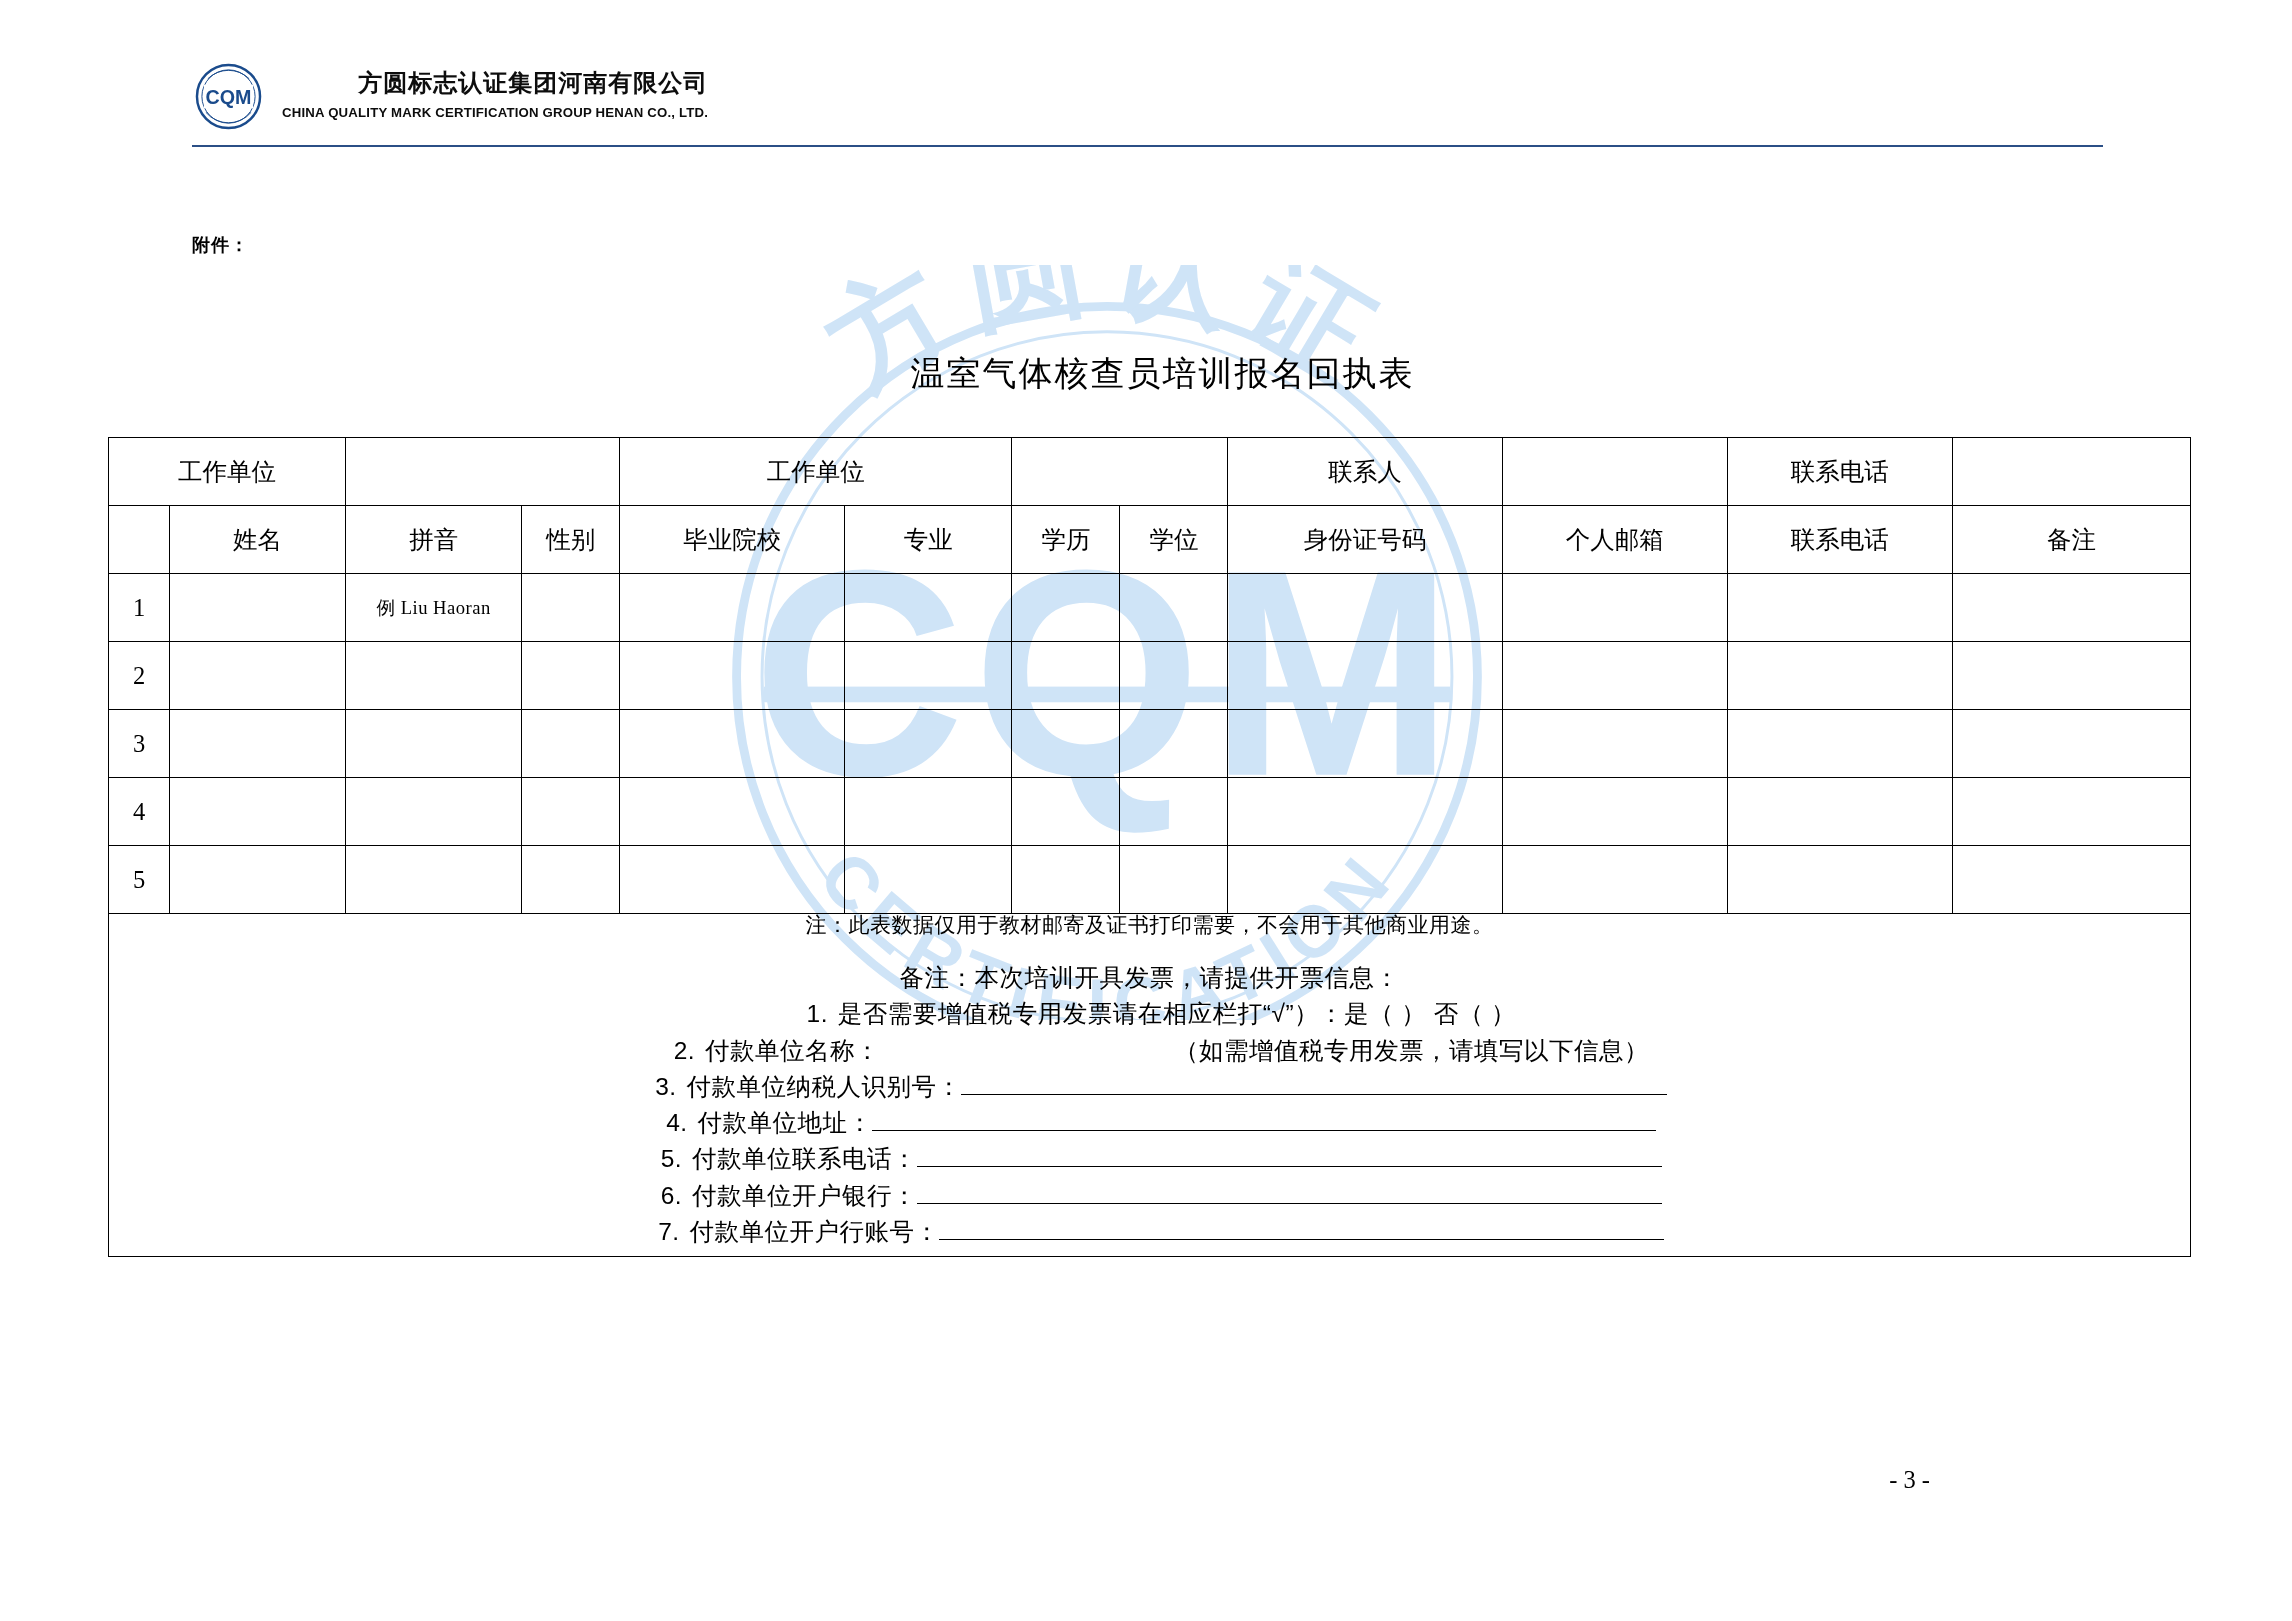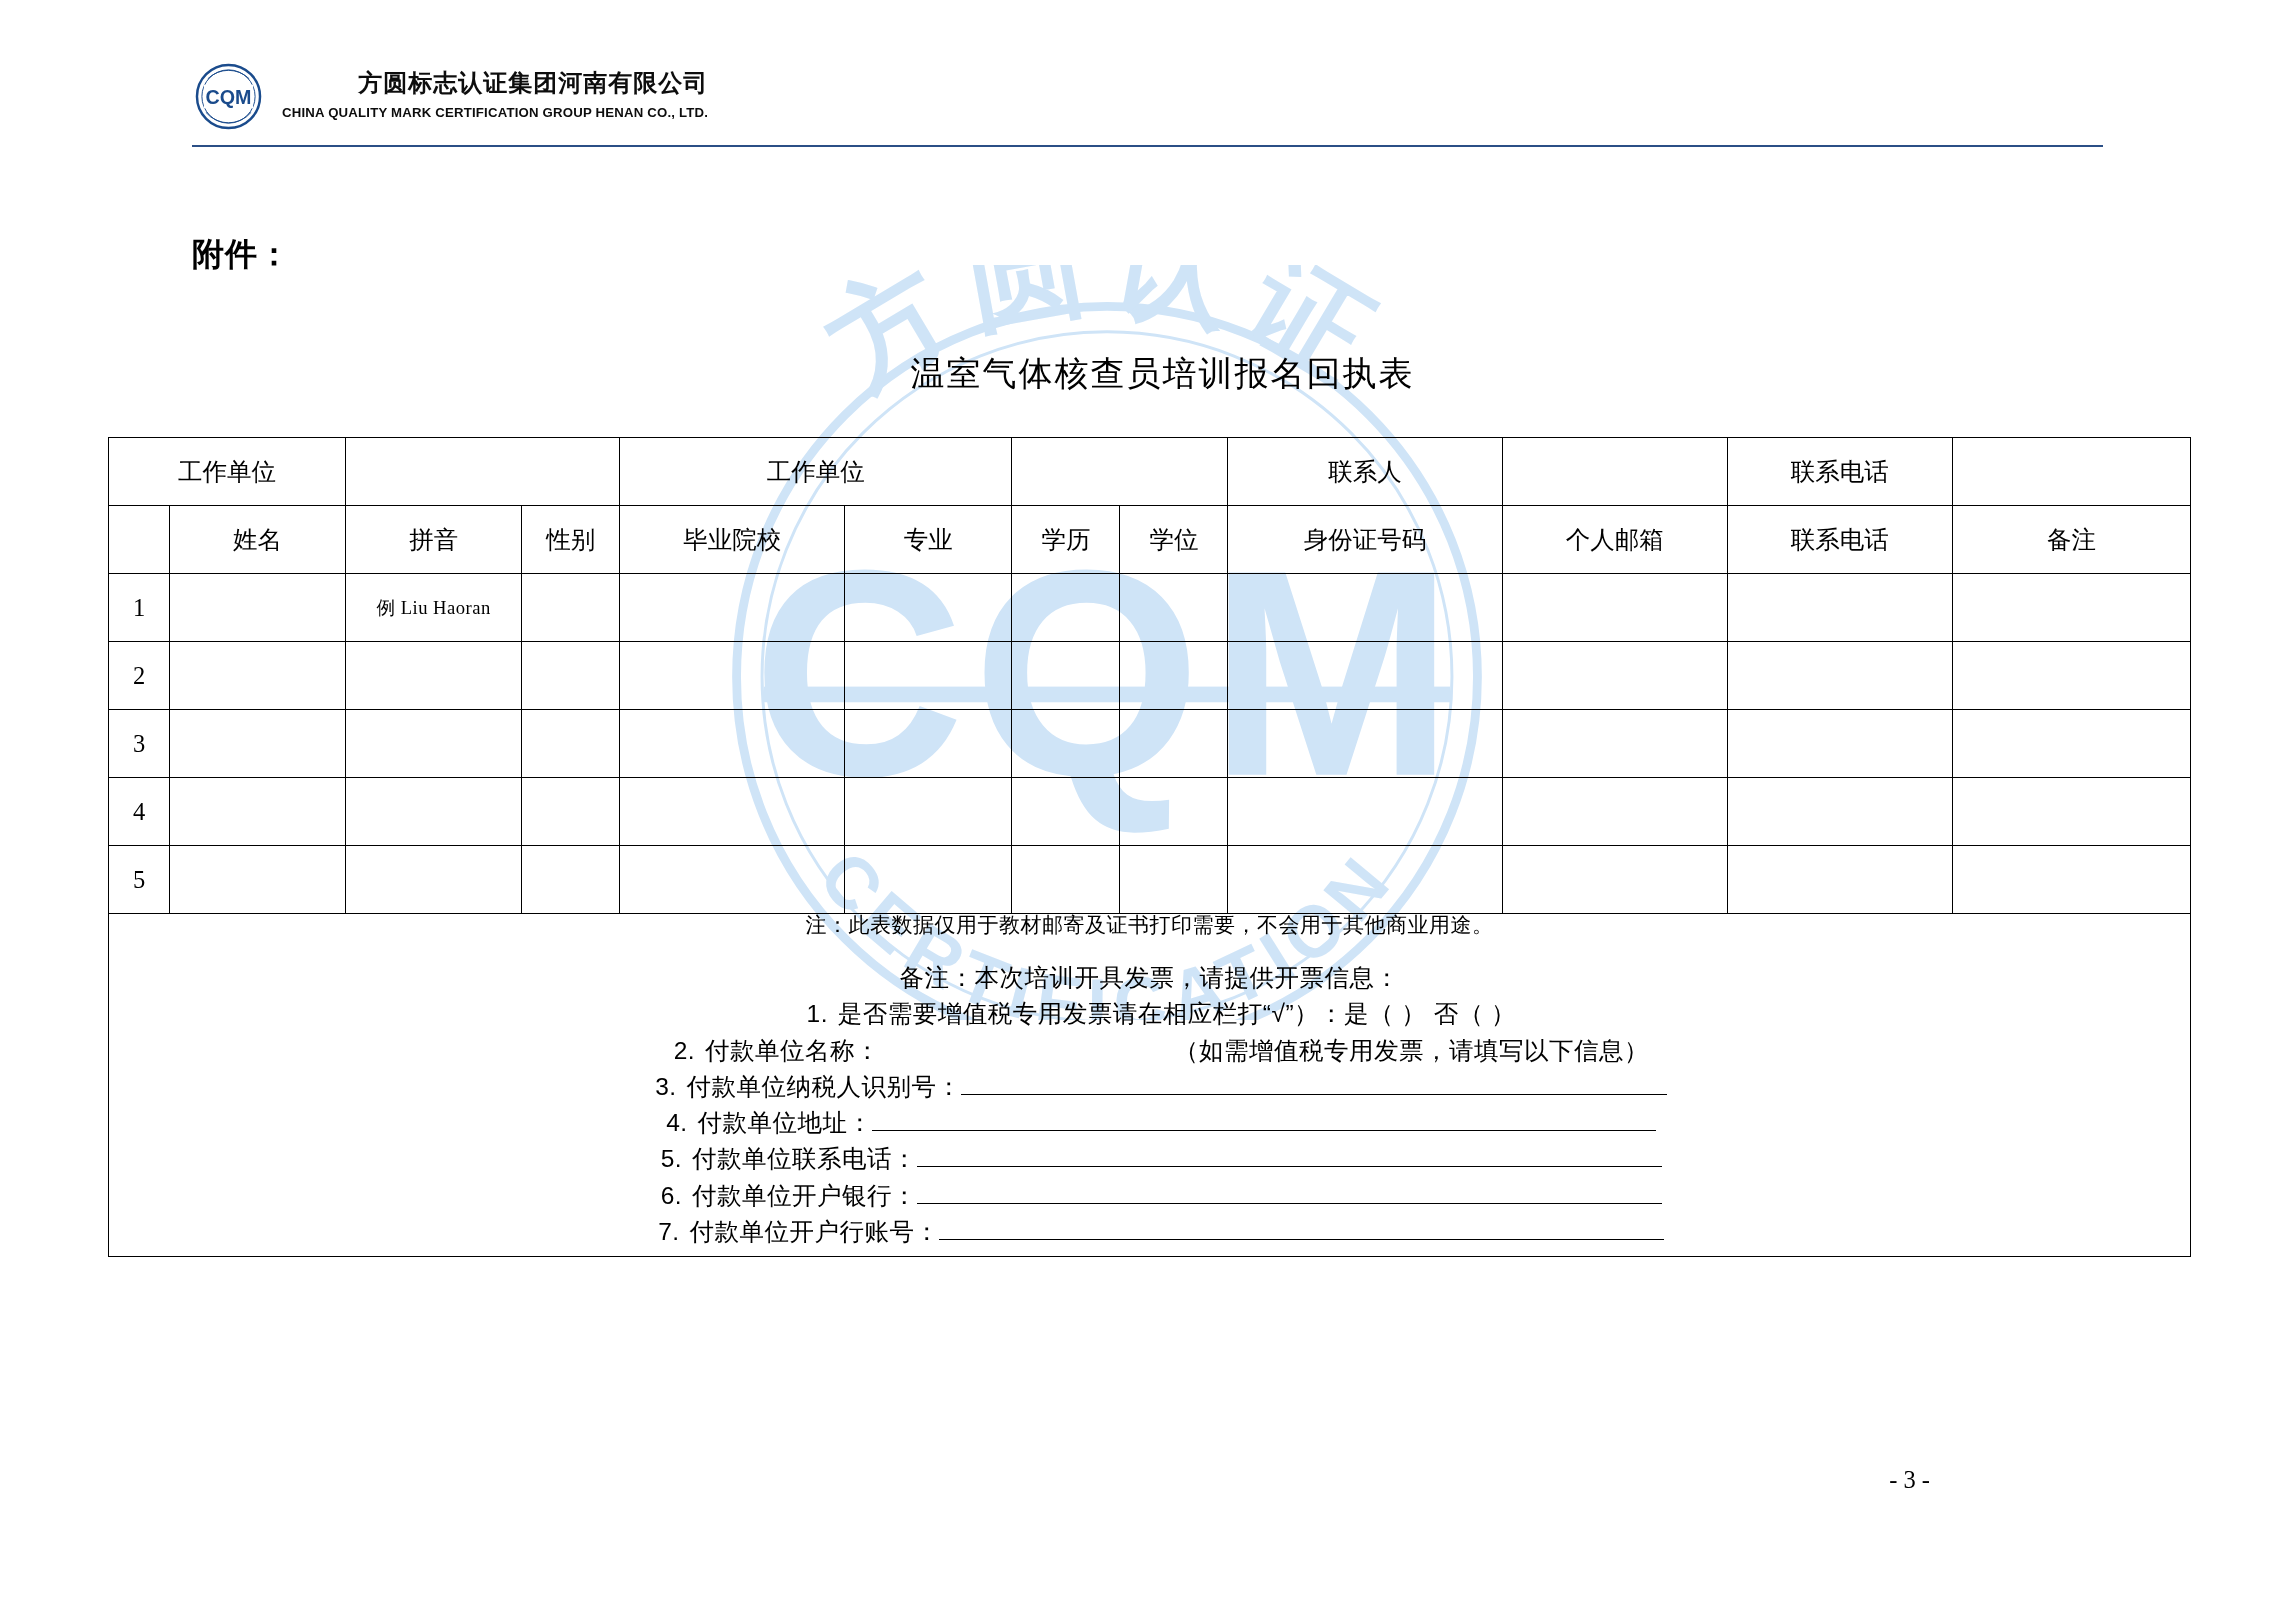--- a/index.html
+++ b/index.html
@@ -77,21 +77,21 @@
     border-top: 2px solid #2b4f86;
   }
 
   
   .attach-label {
     position: absolute;
     left: 192px;
     top: 233px;
     font-family: "Liberation Sans", sans-serif;
     font-weight: bold;
-    font-size: 32px;
+    font-size: 18px;
     letter-spacing: 1px;
   }
 
   
   .watermark {
     position: absolute;
     left: 617px;
     top: 265px;
     width: 980px;
     height: 755px;

